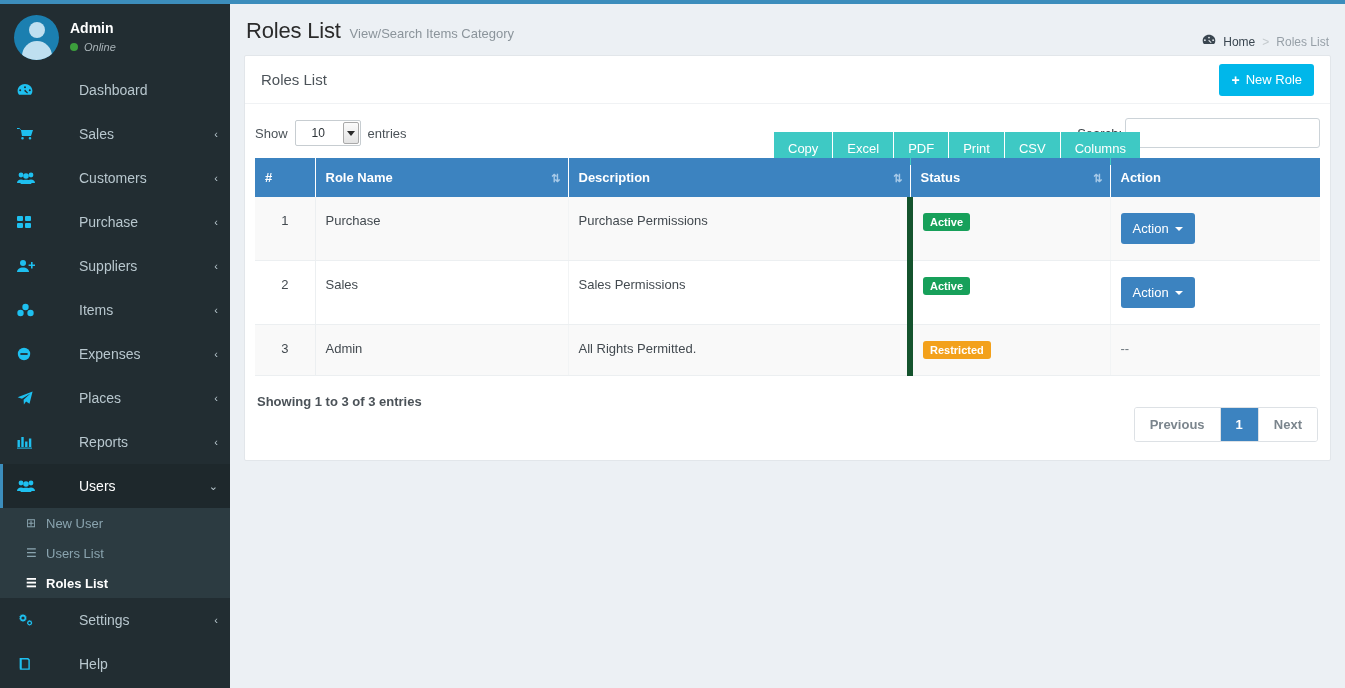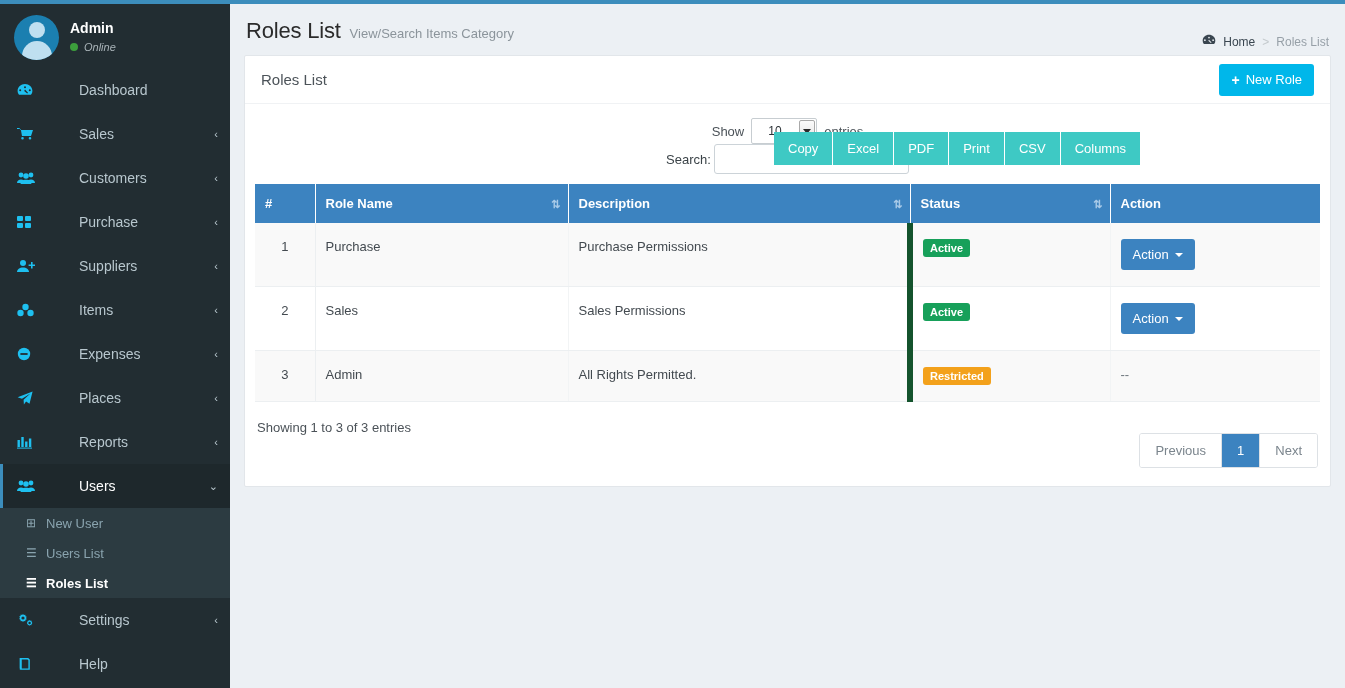--- a/index.html
+++ b/index.html
@@ -115,21 +115,21 @@
     background: #00b7ea; color: #fff; border: none;
     font-size: 13px; padding: 8px 12px; border-radius: 3px;
     display: flex; align-items: center; gap: 6px; cursor: pointer;
     font-family: "Liberation Sans", sans-serif;
   }
   .btn-new .plus { font-size: 14px; font-weight: bold; }
 
   .panel-body { padding: 10px 10px 14px 10px; }
   .table-toolbar {
     display: flex; align-items: center; justify-content: space-between;
-    padding: 4px 0 10px 0; position: relative; flex-direction: column;
+    padding: 4px 0 10px 0; position: relative;
   }
   .length-ctl { font-size: 13px; color: #4b5258; display: flex; align-items: center; gap: 7px; }
   .select-wrap {
     position: relative; width: 66px; height: 26px;
     border: 1px solid #c7cdd1; background: #fff; border-radius: 2px;
     display: flex; align-items: center;
   }
   .select-wrap .val { font-size: 12px; color: #2c3237; padding-left: 16px; }
   .select-btn {
     position: absolute; right: 1px; top: 1px; width: 16px; height: 22px;
@@ -194,21 +194,21 @@
     font-family: "Liberation Sans", sans-serif;
   }
   .btn-action .dcaret {
     width: 0; height: 0; border-left: 4px solid transparent;
     border-right: 4px solid transparent; border-top: 4px solid #fff;
   }
   .dash { color: #6d767d; font-size: 13px; }
 
   .table-footer {
     display: flex; justify-content: space-between; align-items: center;
-    padding: 16px 2px 4px 2px; min-height: 70px;
+    padding: 16px 2px 4px 2px; min-height: 70px; font-weight: bold;
   }
   .dt-info { font-size: 13px; color: #4b5258; align-self: flex-start; padding-top: 2px; }
   .pagination { display: flex; border: 1px solid #dde1e5; border-radius: 3px; overflow: hidden; align-self: flex-end; }
   .pg {
     padding: 9px 15px; font-size: 13px; color: #7b858d;
     background: #fff; cursor: pointer; border-right: 1px solid #dde1e5;
   }
   .pg:last-child { border-right: none; }
   .pg.active { background: #3c83c0; color: #fff; }
 </style>

